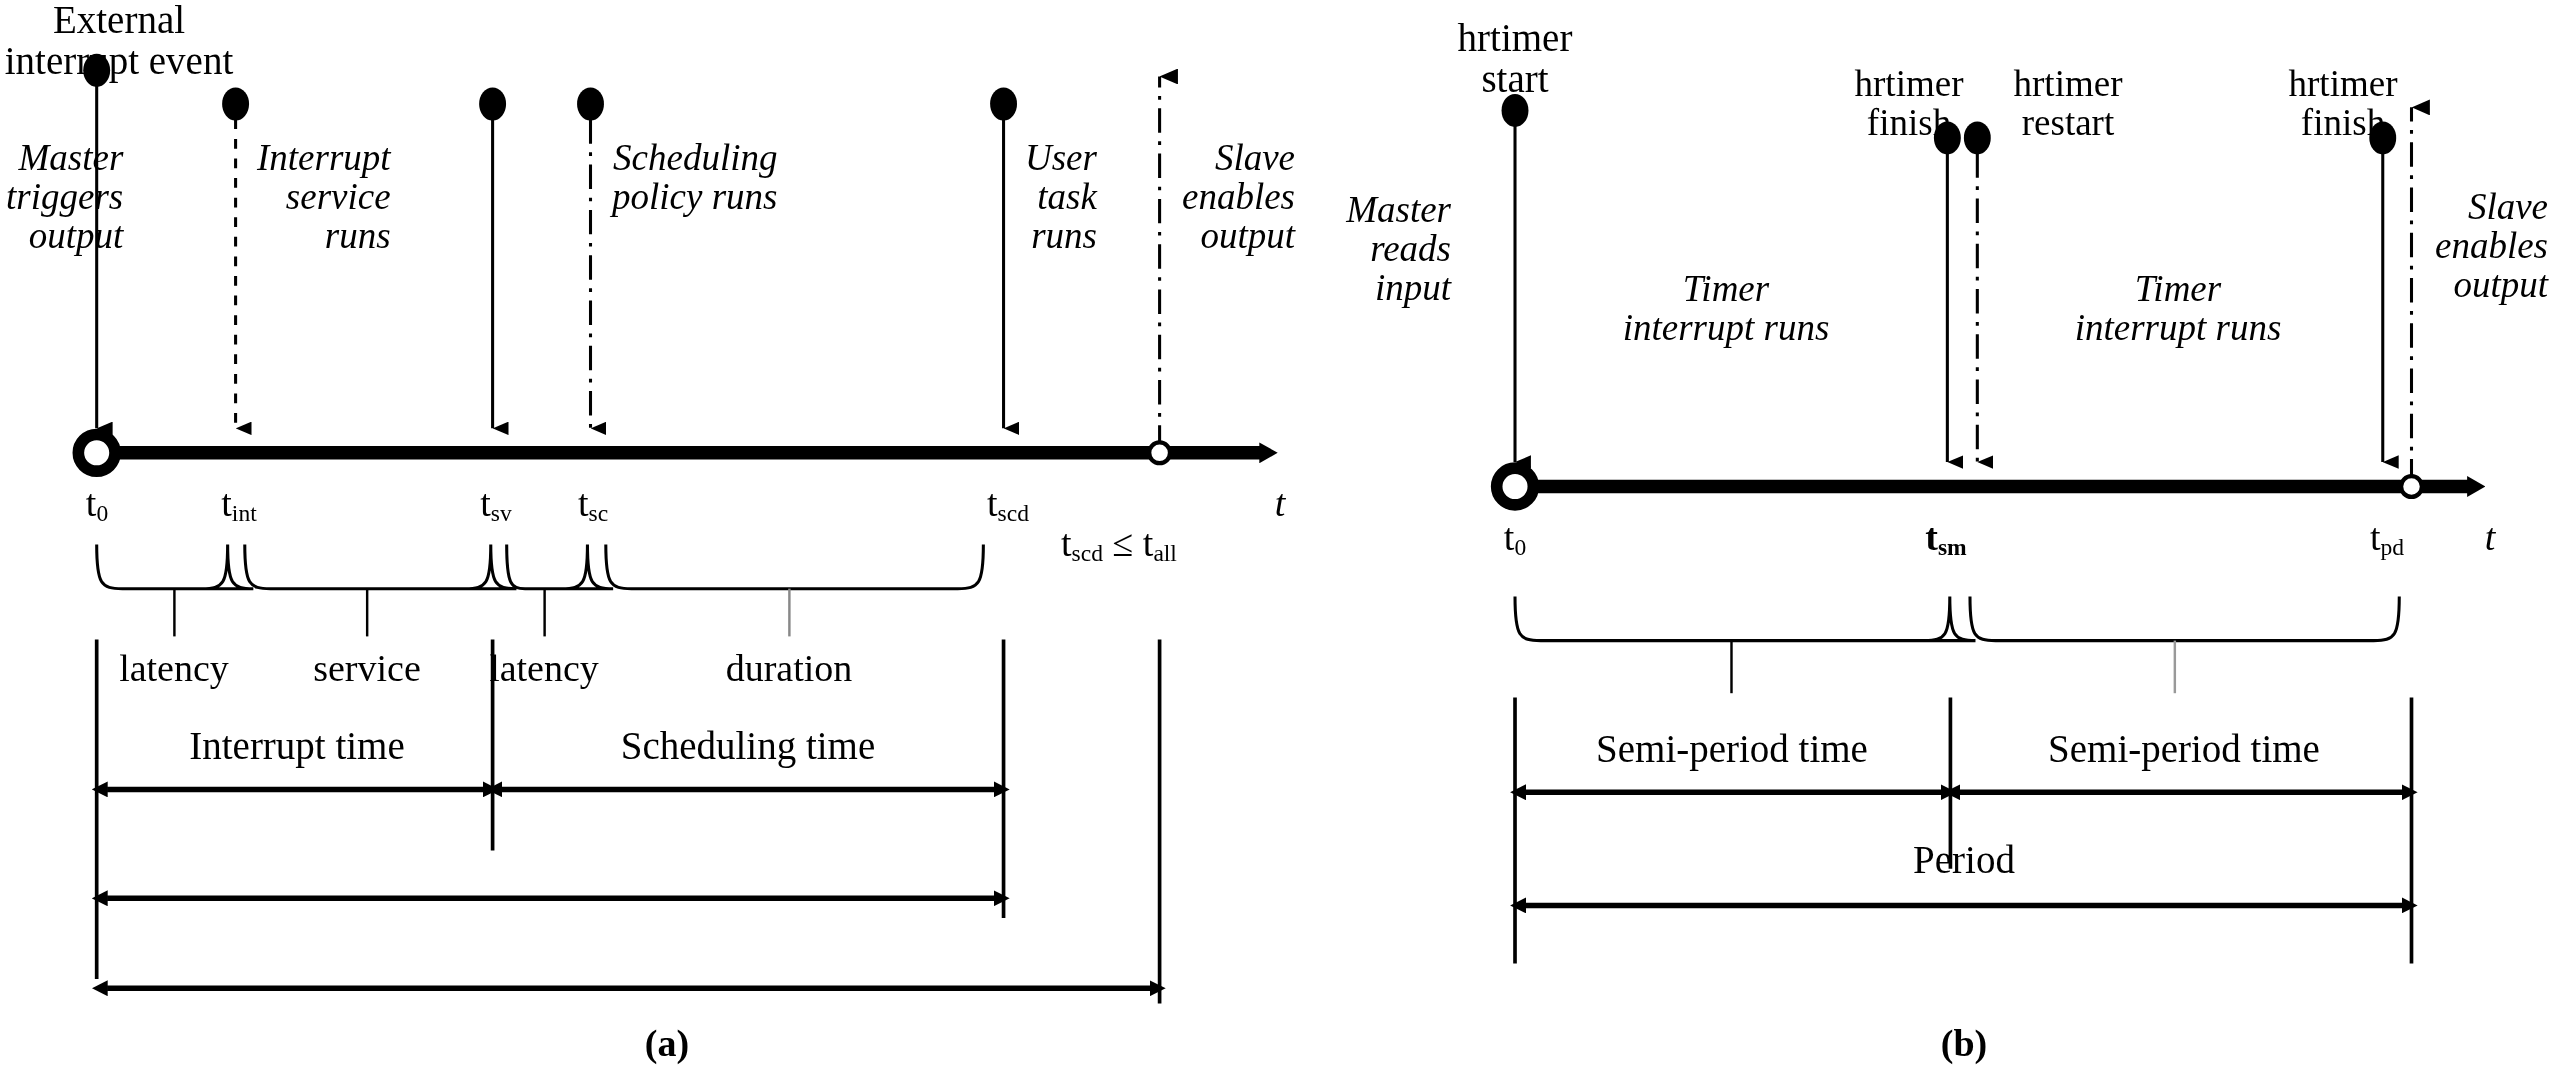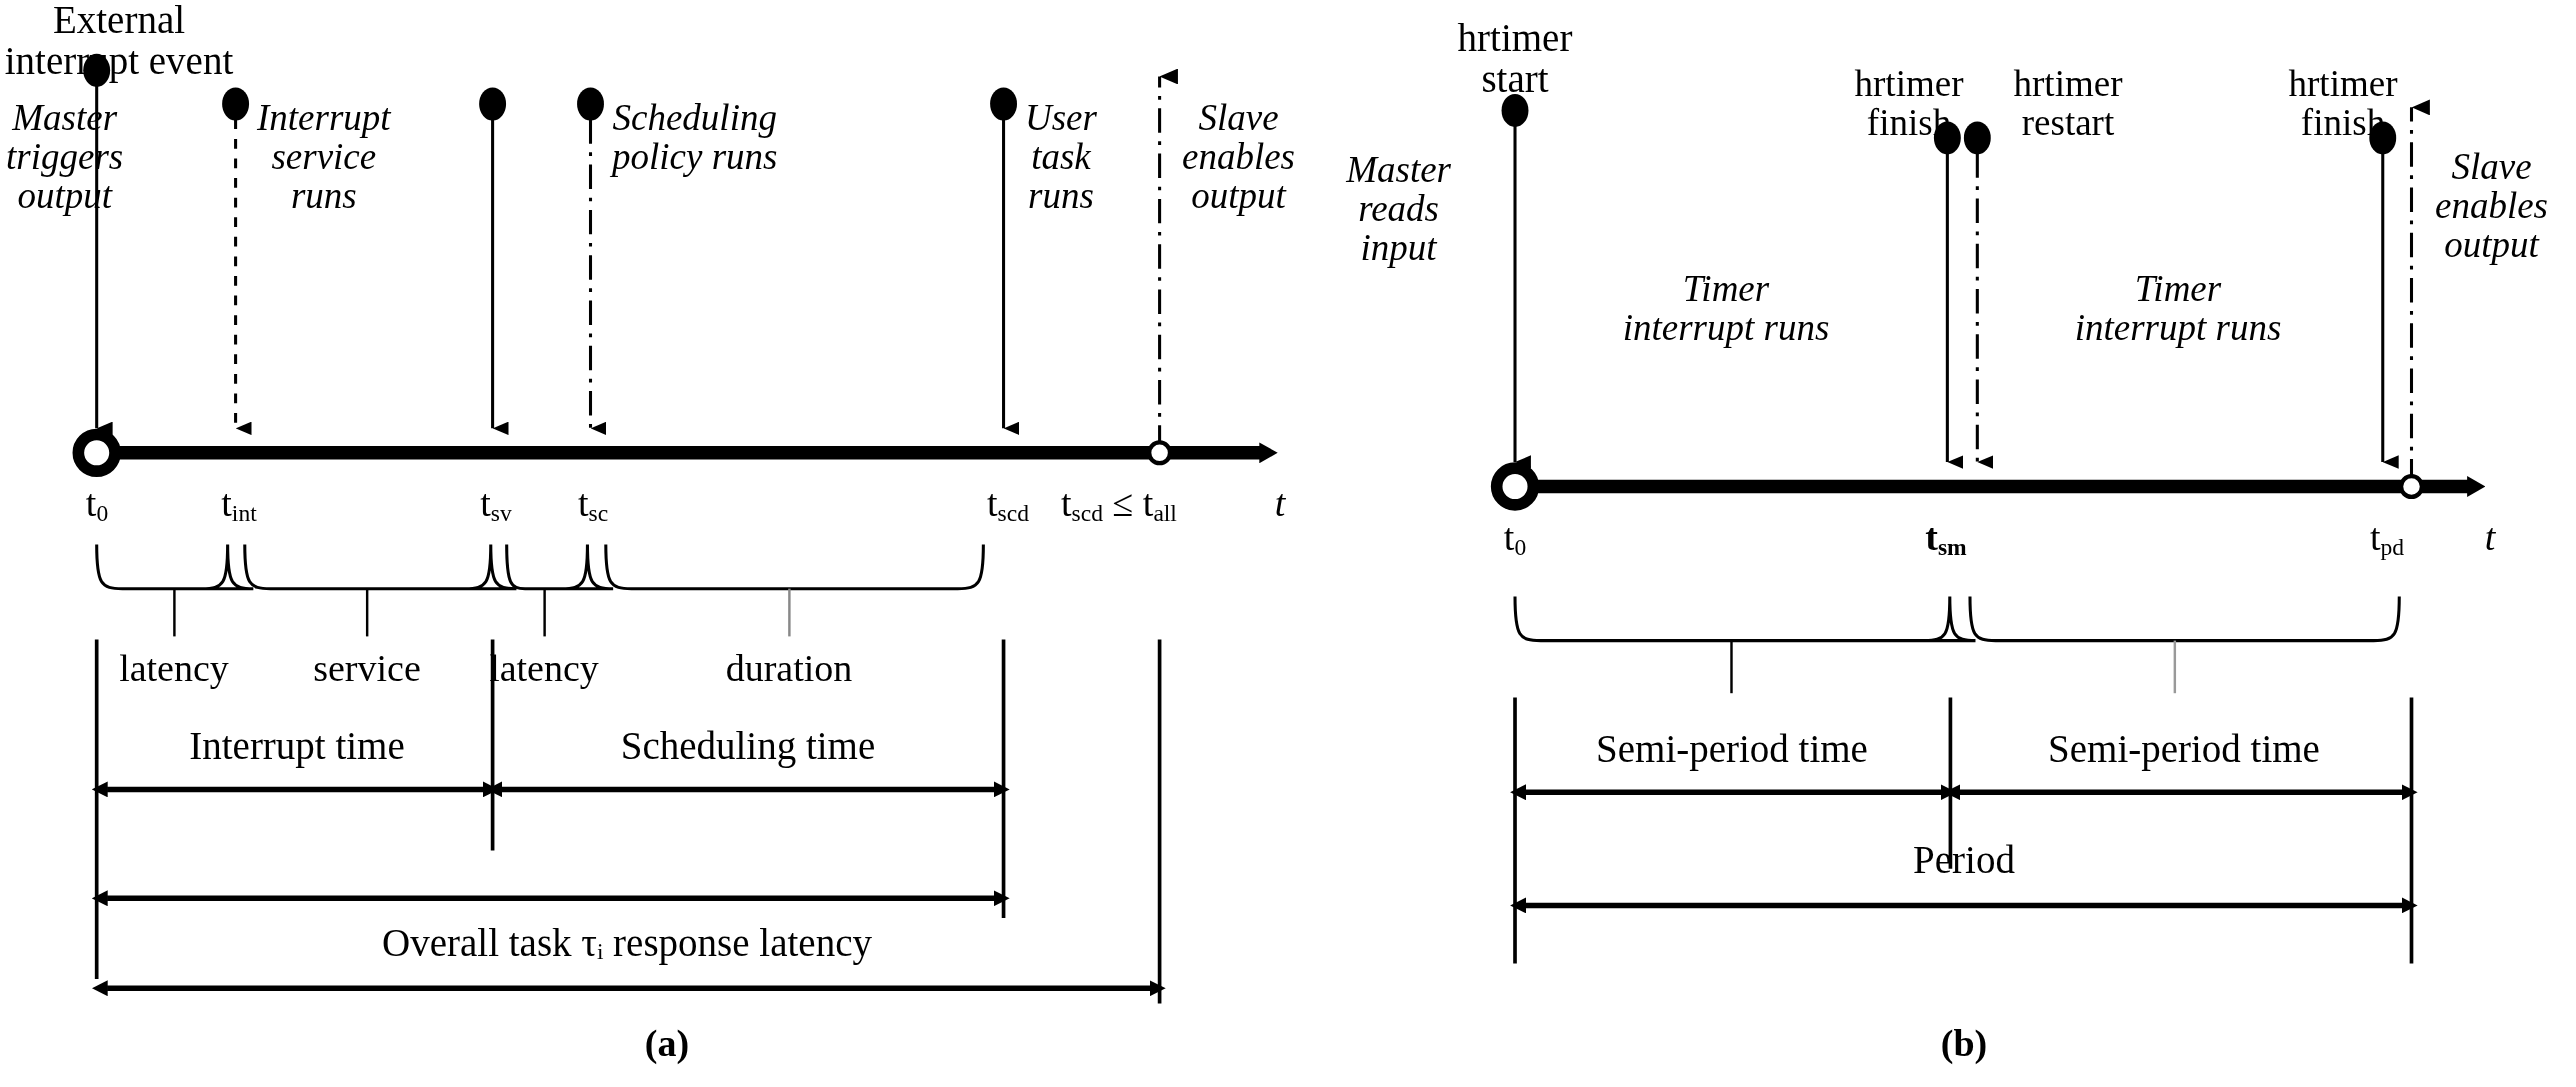--- a/index.html
+++ b/index.html
@@ -13,21 +13,21 @@
   }
   #root{position:relative;width:2576px;height:764px;}
   .panel{position:absolute;top:0;height:1088px;}
   #panel-a{left:0;width:1334px;}
   #panel-b{left:1334px;width:1242px;}
   svg{position:absolute;left:0;top:0;overflow:visible;}
   .lbl{position:absolute;white-space:nowrap;line-height:1.06;}
   .serif{font-family:"Liberation Serif","DejaVu Serif",serif;}
   .ital{font-style:italic;font-family:"Liberation Serif","DejaVu Serif",serif;}
   .ctr{transform:translateX(-50%);text-align:center;}
-  .lft{text-align:center;}
+  .lft{text-align:right;margin-top:40px;}
   .s60{font-size:37px;}
   .s62{font-size:38px;}
   .s64{font-size:39px;}
   sub{font-size:0.62em;vertical-align:-0.22em;}
   .cap{font-weight:bold;font-size:38px;}
 </style>
 </head>
 <body>
 
 <div id="root">
@@ -184,23 +184,20 @@
     <div class="lbl serif s62 ctr" style="left:789px;top:648px;">
       <span>duration</span>
     </div>
 
     <div class="lbl serif s64 ctr" style="left:297px;top:725px;">
       <span>Interrupt time</span>
     </div>
     <div class="lbl serif s64 ctr" style="left:748px;top:725px;">
       <span>Scheduling time</span>
     </div>
-    <div class="lbl serif s64 ctr" style="left:627px;top:922px;">
-      <span>Overall task τᵢ response latency</span>
-    </div>
 
     <div class="lbl cap ctr" style="left:667px;top:1023px;">
       <span>(a)</span>
     </div>
   </div>
 
   <div class="panel" id="panel-b">
 
     <svg width="1242" height="1088" viewBox="0 0 2031 1778">
       <defs>

